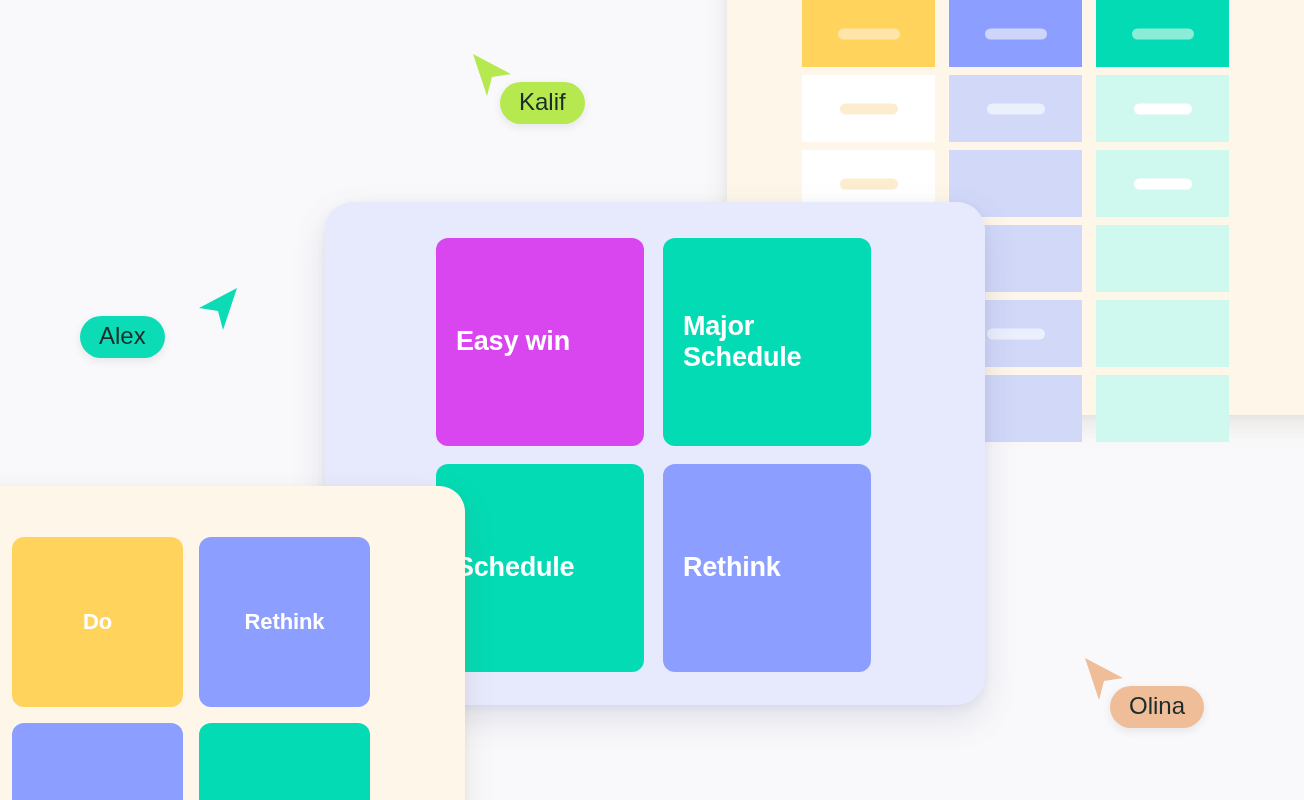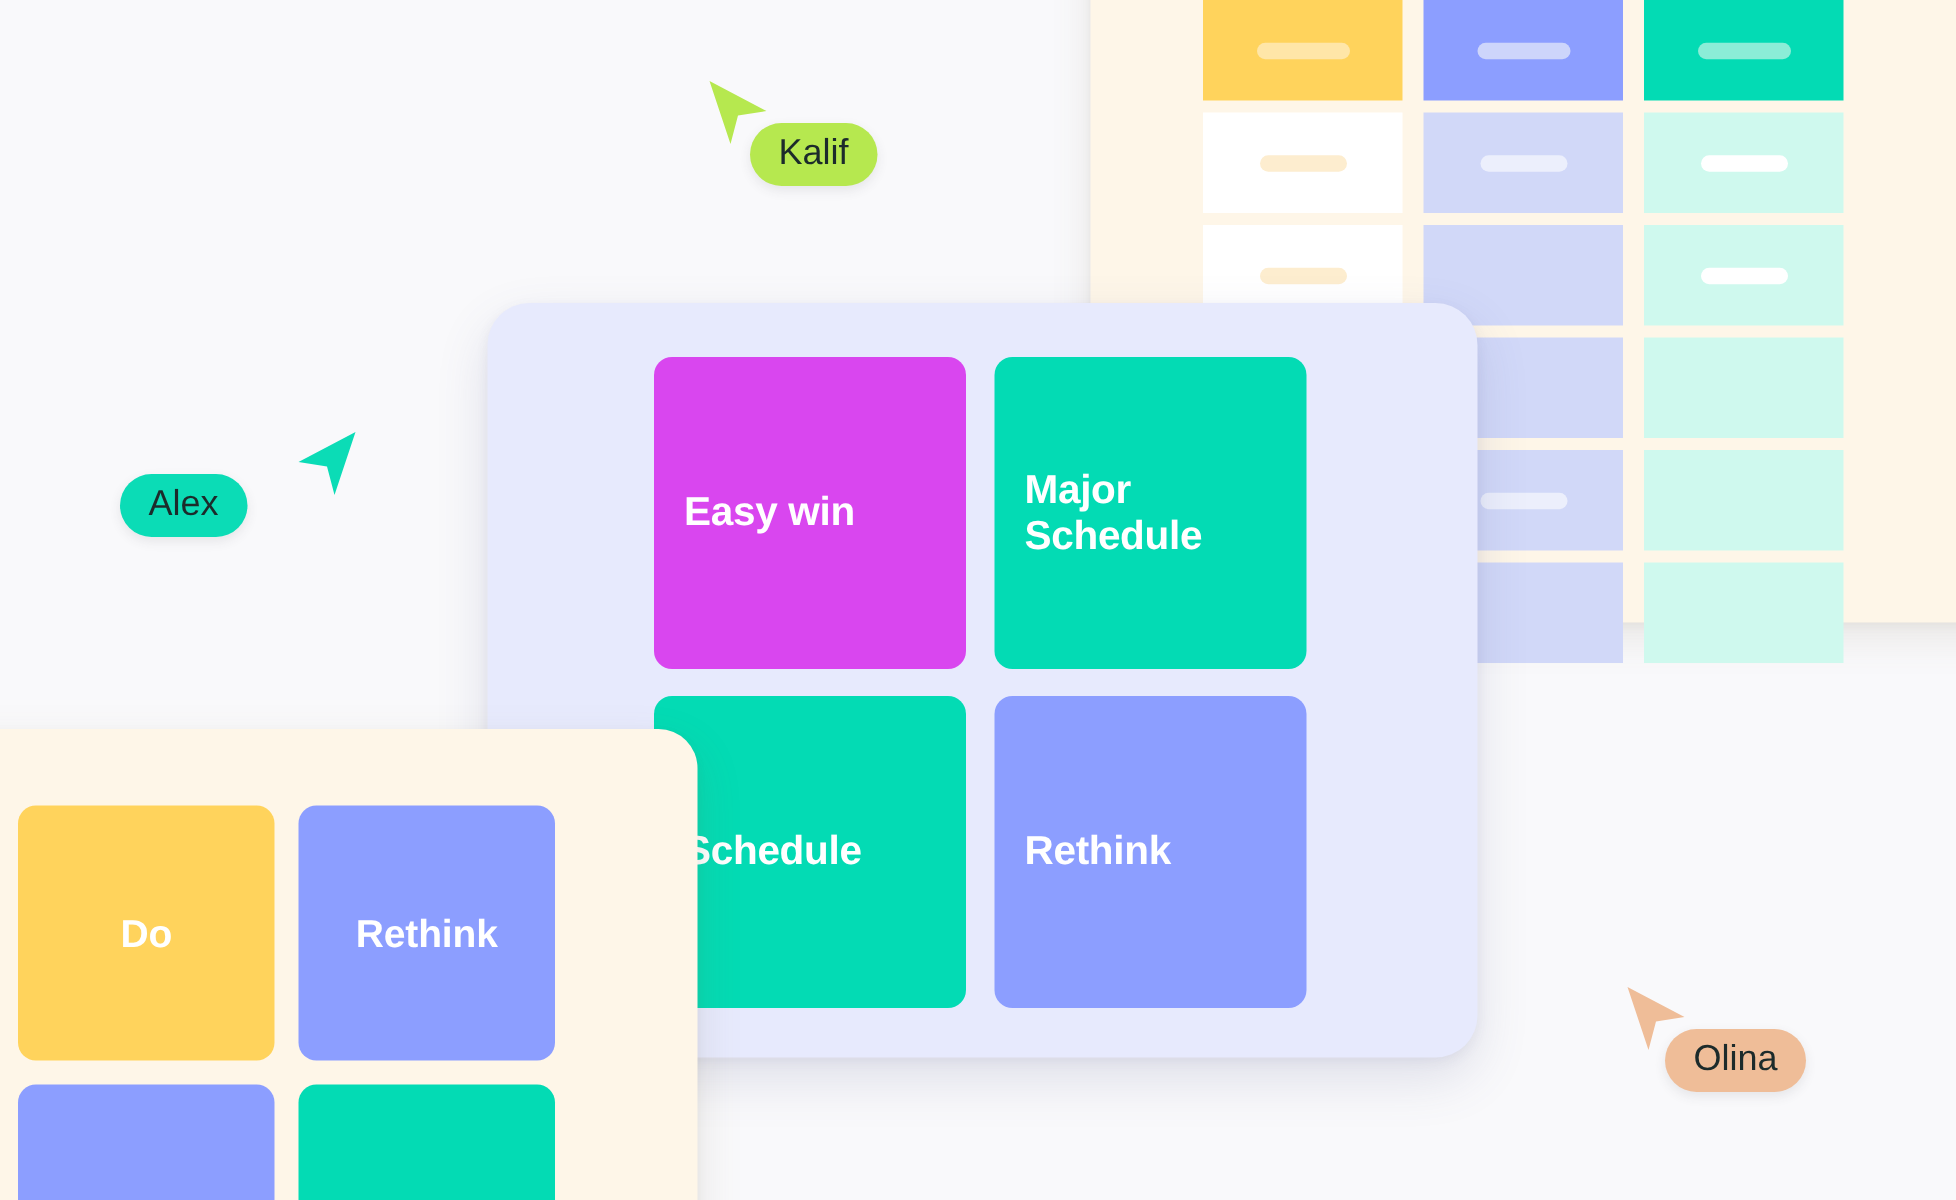--- a/index.html
+++ b/index.html
@@ -118,21 +118,21 @@
     align-items: center;
     box-sizing: border-box;
   }
   .tile.labeled {
     padding: 0 20px;
     color: #FFFFFF;
     font-weight: bold;
     line-height: 1.16;
   }
   #card-matrix-center .tile.labeled { font-size: 27px; letter-spacing: -0.2px; }
-  #card-matrix-left  .tile.labeled { font-size: 26px; letter-spacing: -0.1px; justify-content: center; }
+  #card-matrix-left  .tile.labeled { font-size: 22px; letter-spacing: -0.1px; justify-content: center; }
 
   
   #card-matrix-center .tile-schedule { position: relative; }
 
   
   .cursor {
     position: absolute;
     z-index: 40;
     display: flex;
     align-items: center;

